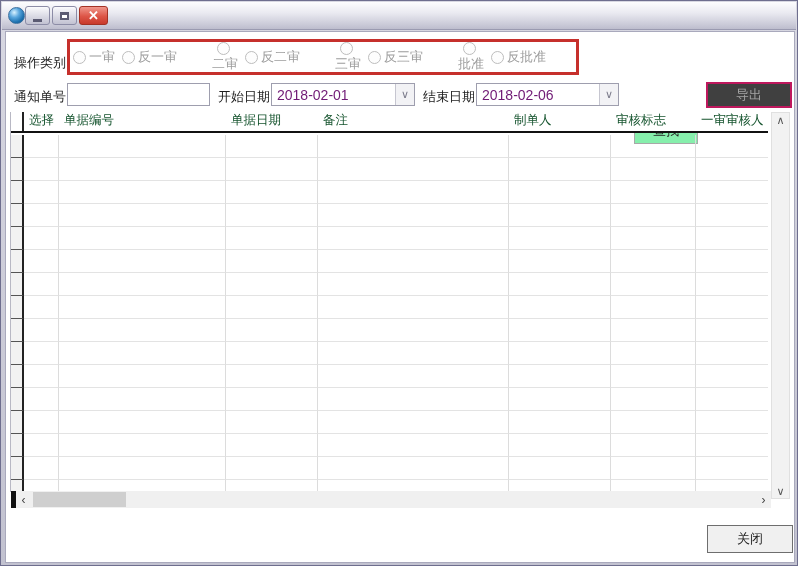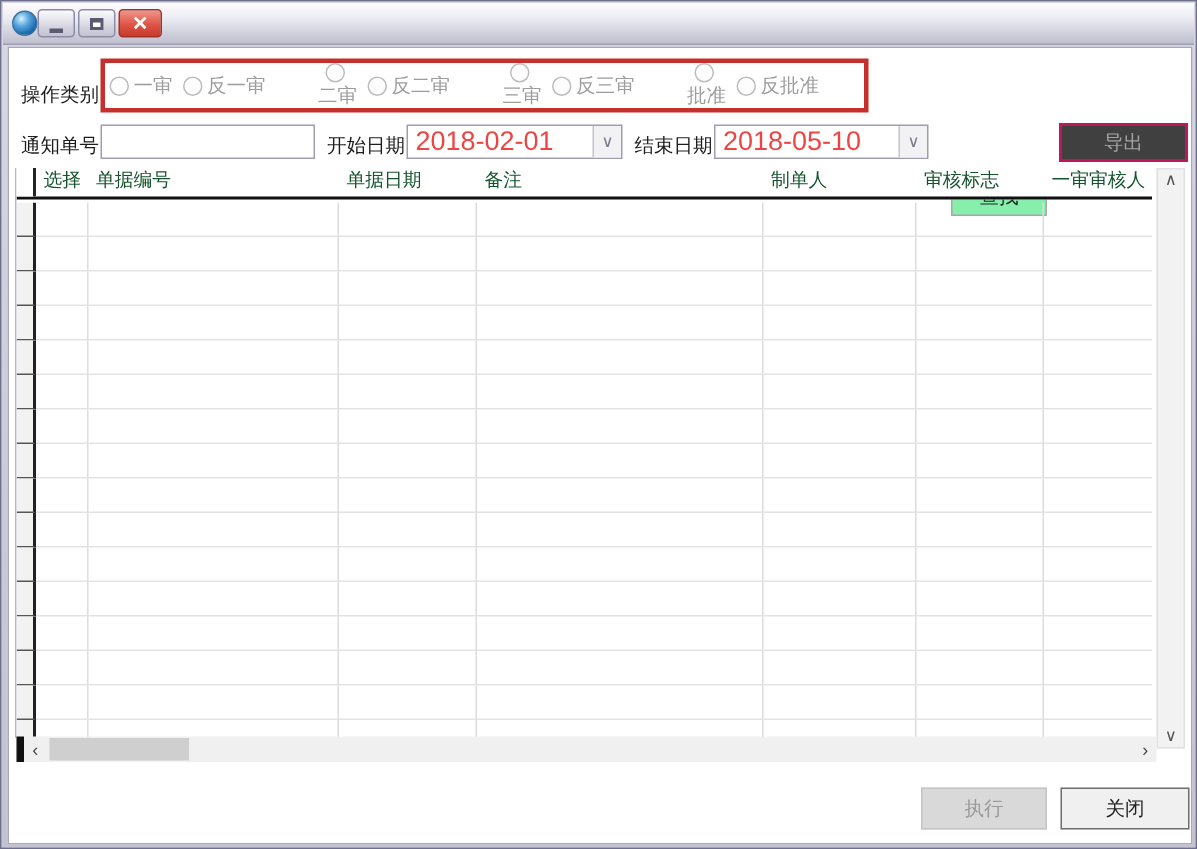--- a/index.html
+++ b/index.html
@@ -42,21 +42,21 @@
   .rb { width: 13px; height: 13px; border-radius: 50%; border: 1px solid #bdbdbd;
     background: #fdfdfd; margin-right: 3px; flex: 0 0 auto; }
   .rlab { font-size: 13px; color: #9d9d9d; white-space: nowrap; }
   .note { position: absolute; left: 581px; top: 22px; font-size: 13px; color: #1414cd; white-space: nowrap; }
   
   .r2lbl { position: absolute; top: 56px; }
   .txt, .combo { position: absolute; top: 51px; height: 23px; border: 1px solid #9e9eae;
     background: #fff; font-size: 12px; color: #222; }
   .txt { padding: 0 4px; outline: none; }
   .combo { display: flex; align-items: center; }
-  .combo .cval { flex: 1 1 auto; padding-left: 5px; font-size: 18px; color: #ef4444; }
+  .combo .cval { flex: 1 1 auto; padding-left: 5px; font-size: 14px; color: #701a75; }
   .combo .carrow { width: 19px; height: 100%; border-left: 1px solid #c6c6d0;
     background: #f2f2f5; display: flex; align-items: center; justify-content: center;
     color: #7a7a8a; font-size: 11px; }
   .btn { position: absolute; font-size: 13px; display: flex; align-items: center;
     justify-content: center; cursor: default; }
   .btn-search { left: 628px; top: 50px; width: 64px; height: 26px;
     background: #86efac; border: 1px solid #a8a8a8; color: #222; margin-top: 36px; }
   .btn-export { left: 700px; top: 50px; width: 86px; height: 26px;
     background: #404040; border: 2px solid #be185d; color: #a4a4a4; }
   
@@ -153,21 +153,21 @@
 
     <div class="r2lbl lbl" style="left:8px">通知单号</div>
     <input class="txt" style="left: 61px; width: 143px;" value="">
     <div class="r2lbl lbl" style="left:212px">开始日期</div>
     <div class="combo" style="left:265px;width:144px">
       <span class="cval">2018-02-01</span>
       <span class="carrow">∨</span>
     </div>
     <div class="r2lbl lbl" style="left:417px">结束日期</div>
     <div class="combo" style="left:470px;width:143px">
-      <span class="cval">2018-05-10</span>
+      <span class="cval">2018-02-06</span>
       <span class="carrow">∨</span>
     </div>
     <div class="btn btn-search">查找</div>
     <div class="btn btn-export">导出</div>
 
     <div class="grid">
       <div class="ghead">
           <div class="rh"></div>
           <div class="hc c0">选择</div>
           <div class="hc c1">单据编号</div>
@@ -349,17 +349,16 @@
       <div class="harrow">‹</div>
       <div class="hthumb"></div>
       <div class="hspacer"></div>
       <div class="harrow">›</div>
     </div>
 
     <div class="chkwrap">
       <div class="chk"></div>
       <div class="chklab">全选</div>
     </div>
-    <div class="btn btn-exec">执行</div>
     <div class="btn btn-close">关闭</div>
 
   </div>
 </div>
 
 </body></html>

